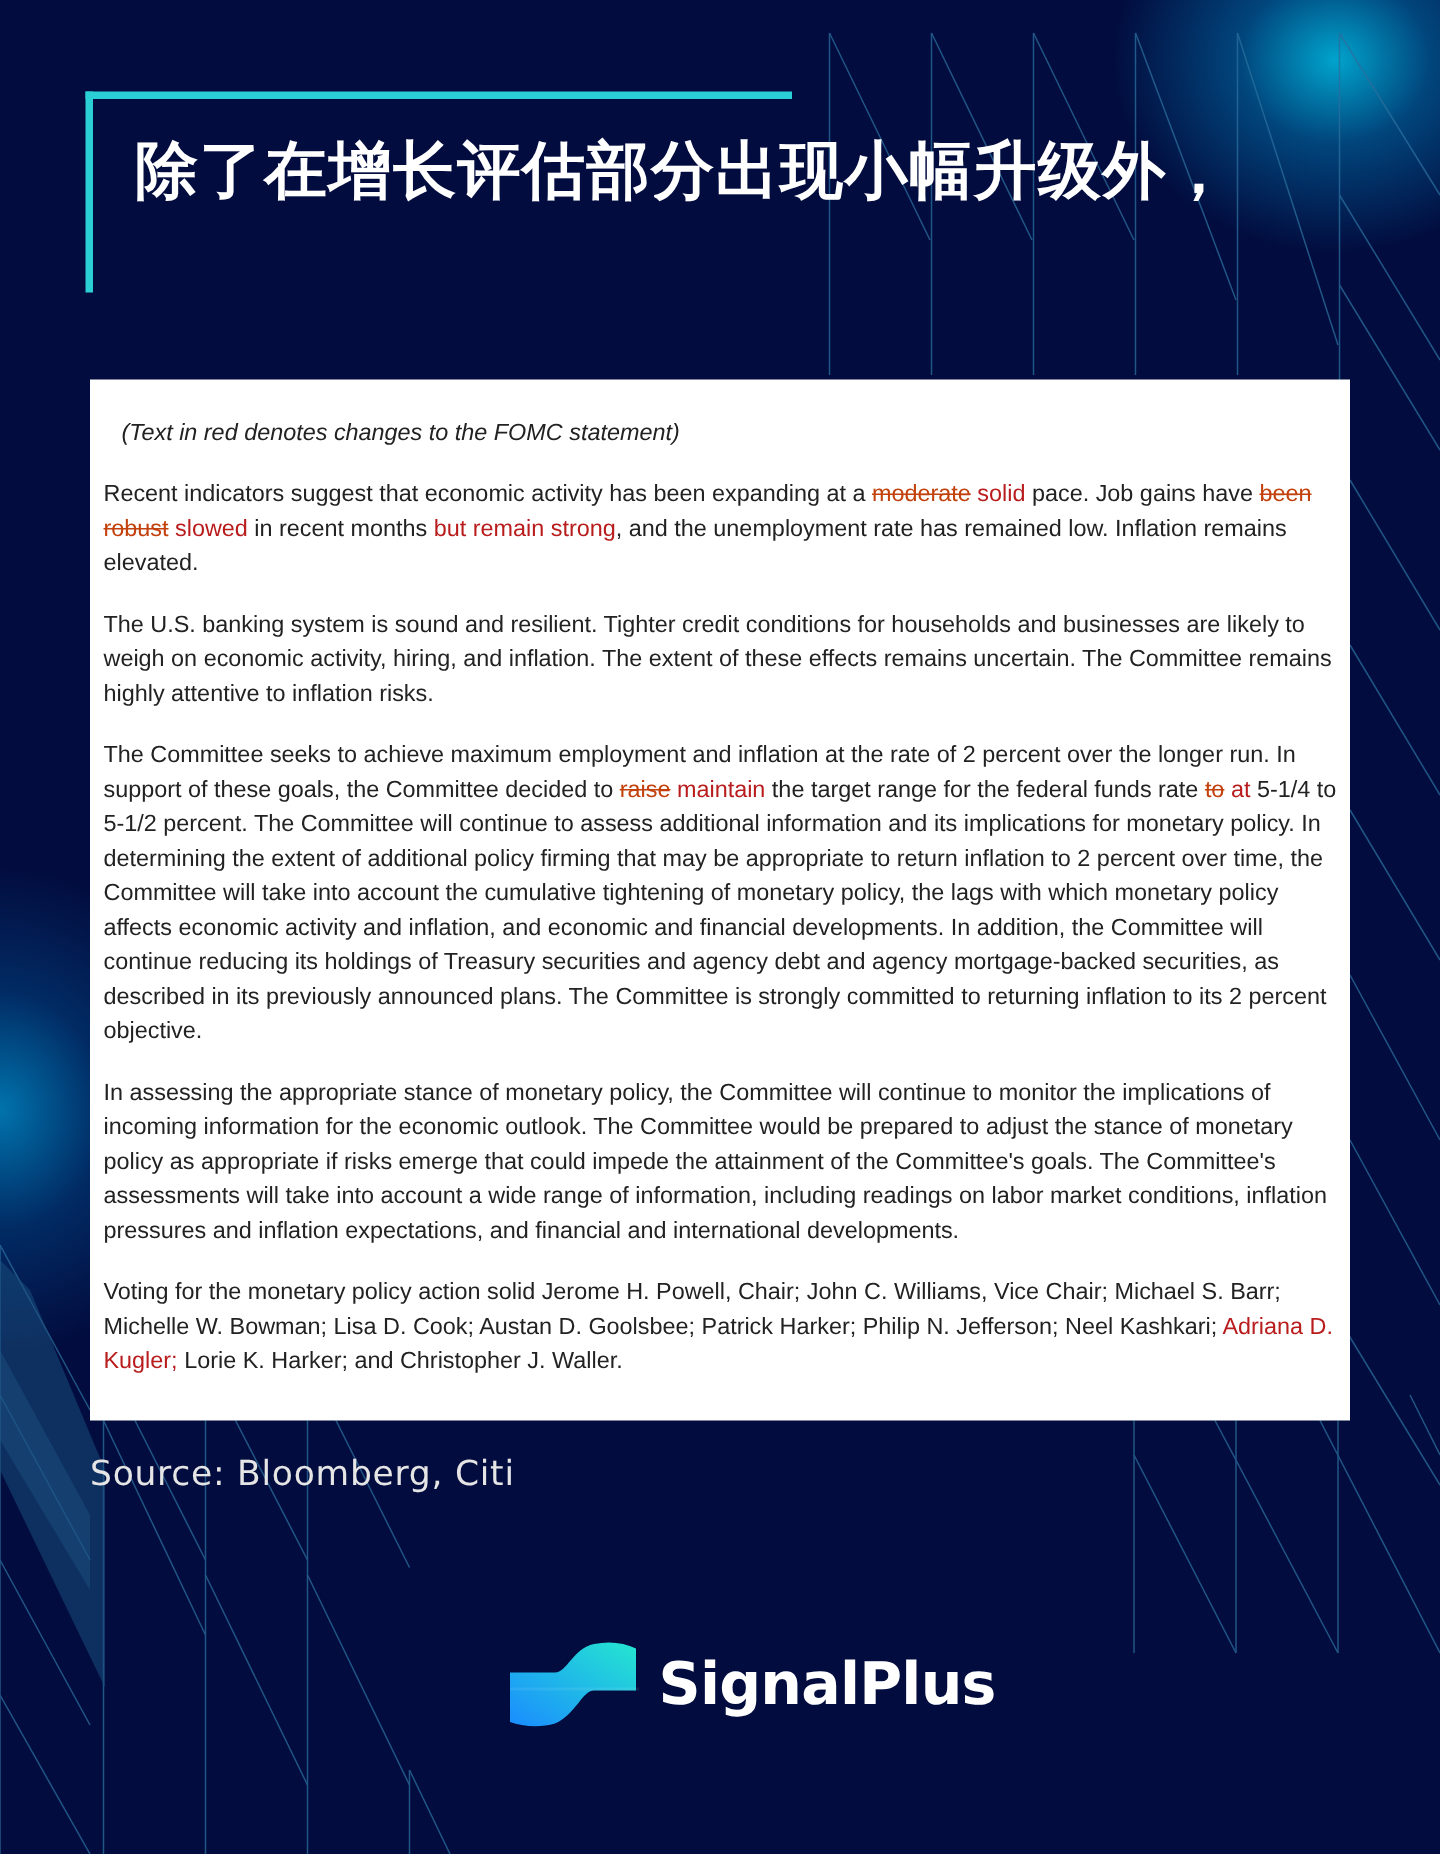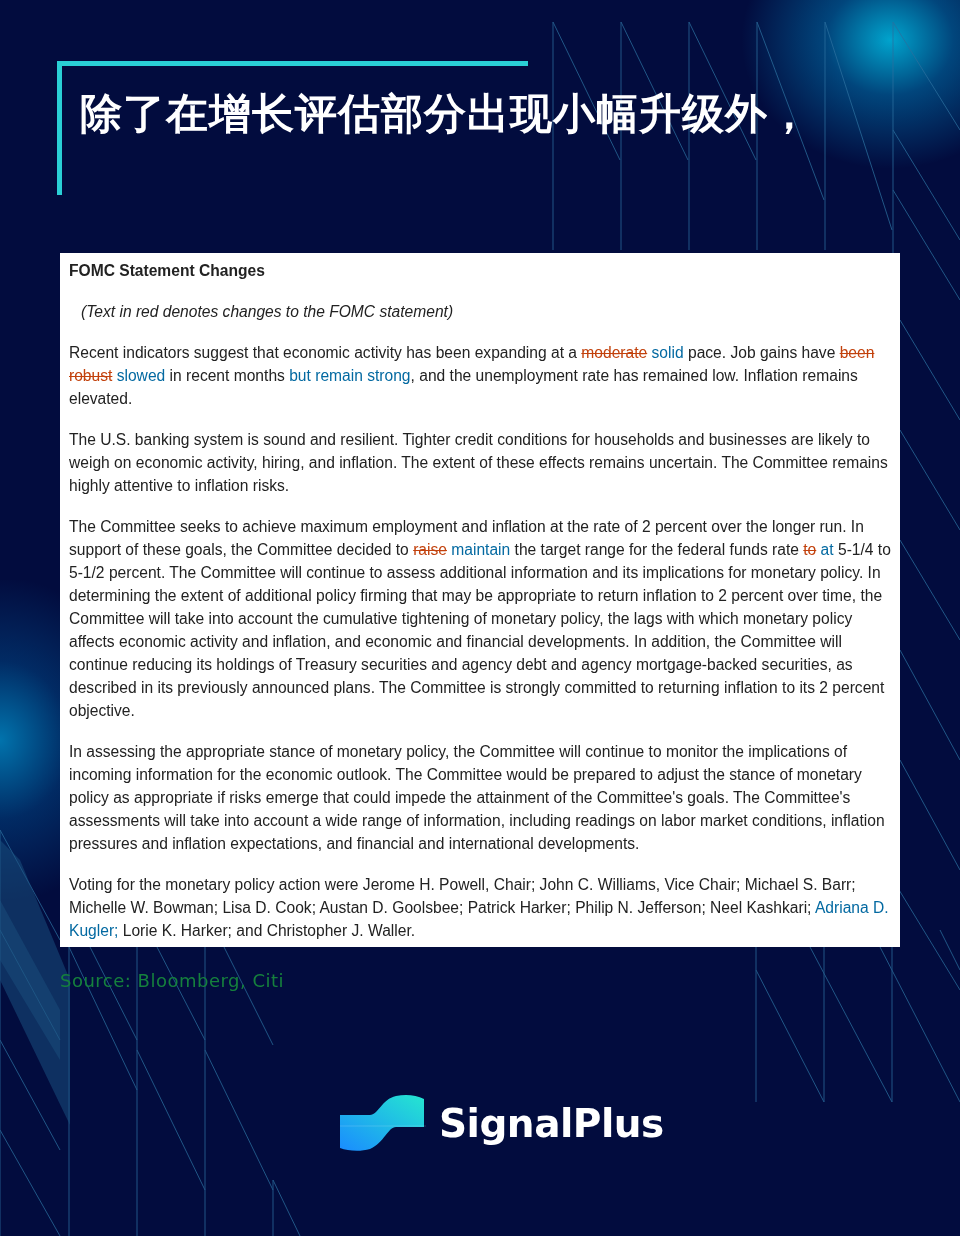--- a/index.html
+++ b/index.html
@@ -22,38 +22,38 @@
   .title-wrap {
     position:absolute; left:57px; top:61px; z-index:2;
   }
   .title-bar-top {
     position:absolute; left:0; top:0; width:471px; height:5px; background:#2ad0d6;
   }
   .title-bar-left {
     position:absolute; left:0; top:0; width:5px; height:134px; background:#2ad0d6;
   }
   .title {
-    position:absolute; left:23px; top:20px; width:820px;
+    position:absolute; left:33px; top:20px; width:820px;
     color:#ffffff; font-family:"DejaVu Sans", sans-serif; font-weight:bold;
     font-size:42px; line-height:66px; white-space:nowrap; letter-spacing:1px;
   }
   .card {
     position:absolute; left:60px; top:253px; width:840px; height:694px;
     background:#ffffff; z-index:2; box-sizing:border-box; padding:6px 9px 0 9px;
     color:#222222; font-family:"Liberation Sans", sans-serif;
     font-size:15.6px; line-height:23px;
   }
   .card h3 { margin:0; font-size:15.6px; font-weight:bold; color:#222; line-height:23px; }
   .card .note { margin:18px 0 0 12px; font-style:italic; }
   .card p { margin:18px 0 0 0; }
-  .red { color:#0369a1; }
+  .red { color:#b91c1c; }
   .del { color:#c2410c; text-decoration:line-through; }
   .source {
     position:absolute; left:60px; top:970px; z-index:2;
-    color:#15803d; font-family:"DejaVu Sans", sans-serif; font-size:18px; letter-spacing:0.5px;
+    color:#e5e5e5; font-family:"DejaVu Sans", sans-serif; font-size:23px; letter-spacing:0.5px;
   }
   .brand {
     position:absolute; left:340px; top:1093px; z-index:2; display:flex; align-items:center;
   }
   .brand-name {
     color:#ffffff; font-family:"DejaVu Sans", sans-serif; font-weight:bold; font-size:39px;
     margin-left:13px; letter-spacing:-0.5px;
   }
 </style>
 </head>
@@ -116,32 +116,31 @@
 
 <div class="title-wrap">
   <div class="title-bar-top"></div>
   <div class="title-bar-left"></div>
   <div class="title">
     <div>除了在增长评估部分出现小幅升级外，</div>
   </div>
 </div>
 
 <div class="card">
-  <h3>FOMC Statement Changes</h3>
   <div class="note">(Text in red denotes changes to the FOMC statement)</div>
 
   <p><span>Recent indicators suggest that economic activity has been expanding at a </span><span class="del">moderate</span> <span class="red">solid</span><span> pace. Job gains have </span><span class="del">been robust</span> <span class="red">slowed</span><span> in recent months </span><span class="red">but remain strong</span><span>, and the unemployment rate has remained low. Inflation remains elevated.</span></p>
 
   <p>The U.S. banking system is sound and resilient. Tighter credit conditions for households and businesses are likely to weigh on economic activity, hiring, and inflation. The extent of these effects remains uncertain. The Committee remains highly attentive to inflation risks.</p>
 
   <p><span>The Committee seeks to achieve maximum employment and inflation at the rate of 2 percent over the longer run. In support of these goals, the Committee decided to </span><span class="del">raise</span> <span class="red">maintain</span><span> the target range for the federal funds rate </span><span class="del">to</span> <span class="red">at</span><span> 5-1/4 to 5-1/2 percent. The Committee will continue to assess additional information and its implications for monetary policy. In determining the extent of additional policy firming that may be appropriate to return inflation to 2 percent over time, the Committee will take into account the cumulative tightening of monetary policy, the lags with which monetary policy affects economic activity and inflation, and economic and financial developments. In addition, the Committee will continue reducing its holdings of Treasury securities and agency debt and agency mortgage-backed securities, as described in its previously announced plans. The Committee is strongly committed to returning inflation to its 2 percent objective.</span></p>
 
   <p>In assessing the appropriate stance of monetary policy, the Committee will continue to monitor the implications of incoming information for the economic outlook. The Committee would be prepared to adjust the stance of monetary policy as appropriate if risks emerge that could impede the attainment of the Committee's goals. The Committee's assessments will take into account a wide range of information, including readings on labor market conditions, inflation pressures and inflation expectations, and financial and international developments.</p>
 
-  <p><span>Voting for the monetary policy action were Jerome H. Powell, Chair; John C. Williams, Vice Chair; Michael S. Barr; Michelle W. Bowman; Lisa D. Cook; Austan D. Goolsbee; Patrick Harker; Philip N. Jefferson; Neel Kashkari; </span><span class="red">Adriana D. Kugler;</span><span> Lorie K. Harker; and Christopher J. Waller.</span></p>
+  <p><span>Voting for the monetary policy action solid Jerome H. Powell, Chair; John C. Williams, Vice Chair; Michael S. Barr; Michelle W. Bowman; Lisa D. Cook; Austan D. Goolsbee; Patrick Harker; Philip N. Jefferson; Neel Kashkari; </span><span class="red">Adriana D. Kugler;</span><span> Lorie K. Harker; and Christopher J. Waller.</span></p>
 </div>
 
 <div class="source">Source: Bloomberg, Citi</div>
 
 <div class="brand">
   <svg width="86" height="60" viewBox="0 0 86 60">
     <defs>
       <linearGradient id="lg1" x1="0" y1="1" x2="1" y2="0">
         <stop offset="0" stop-color="#1a8cff"></stop>
         <stop offset="1" stop-color="#25e6d0"></stop>

